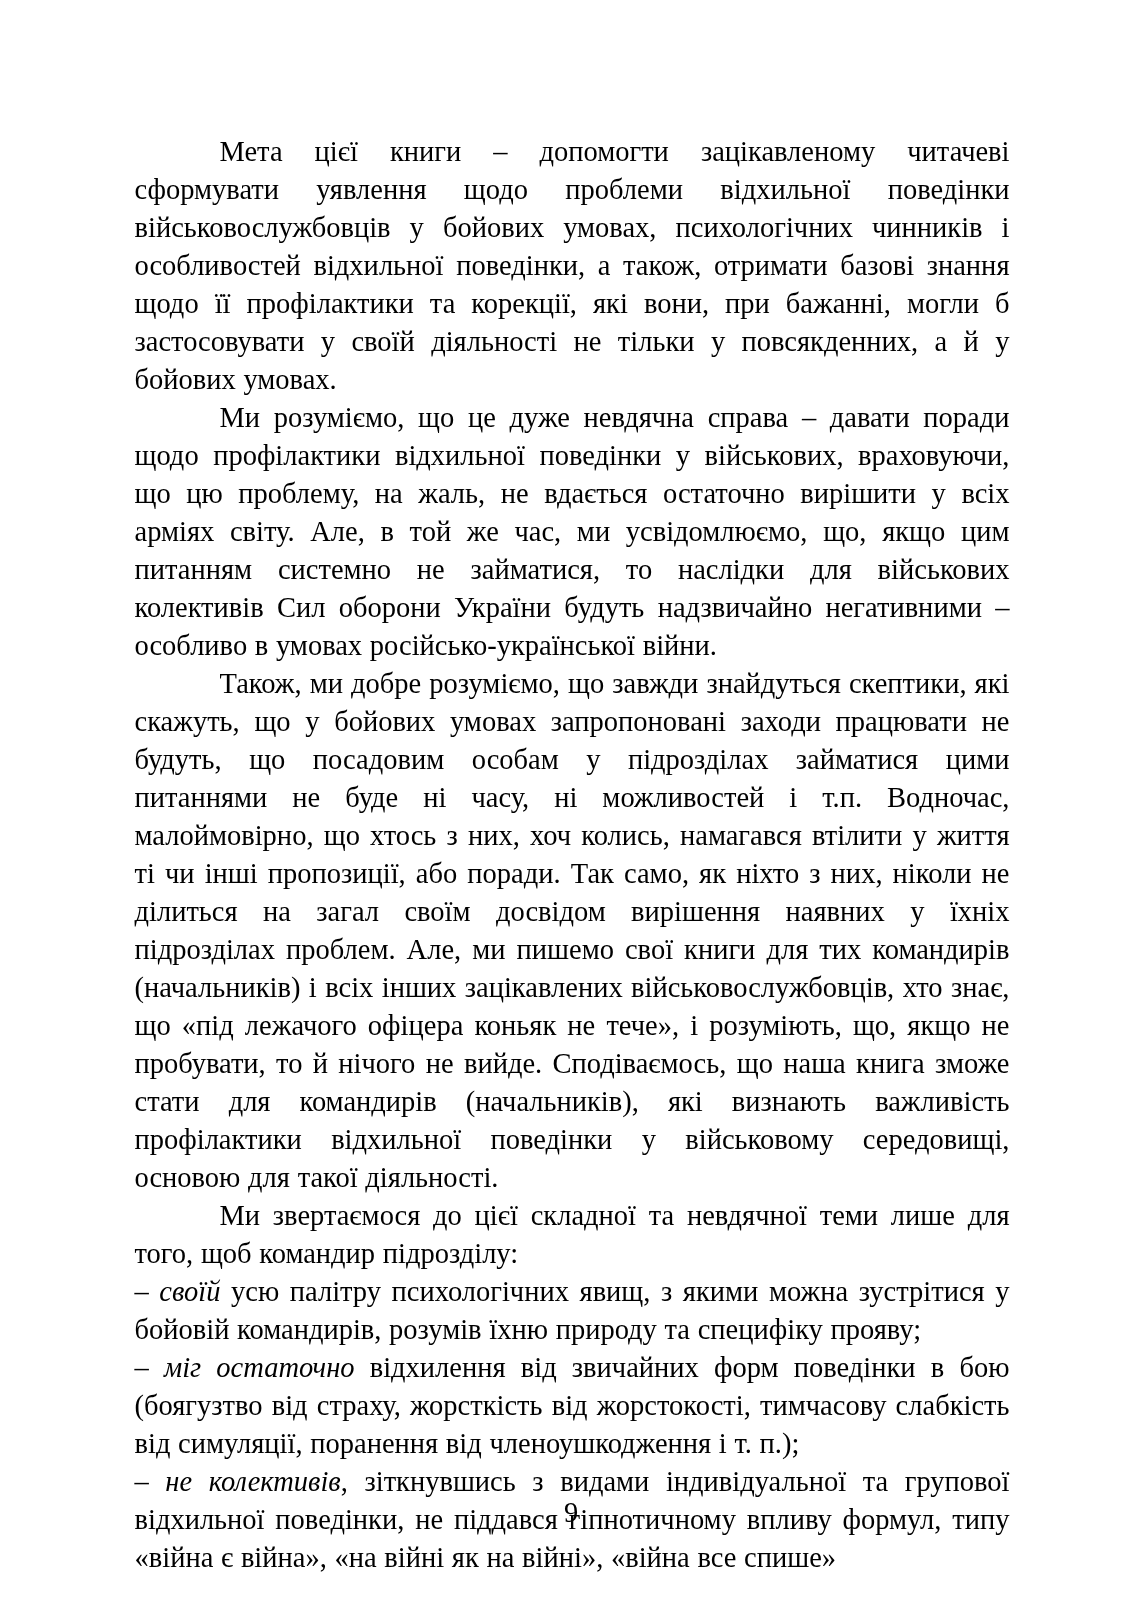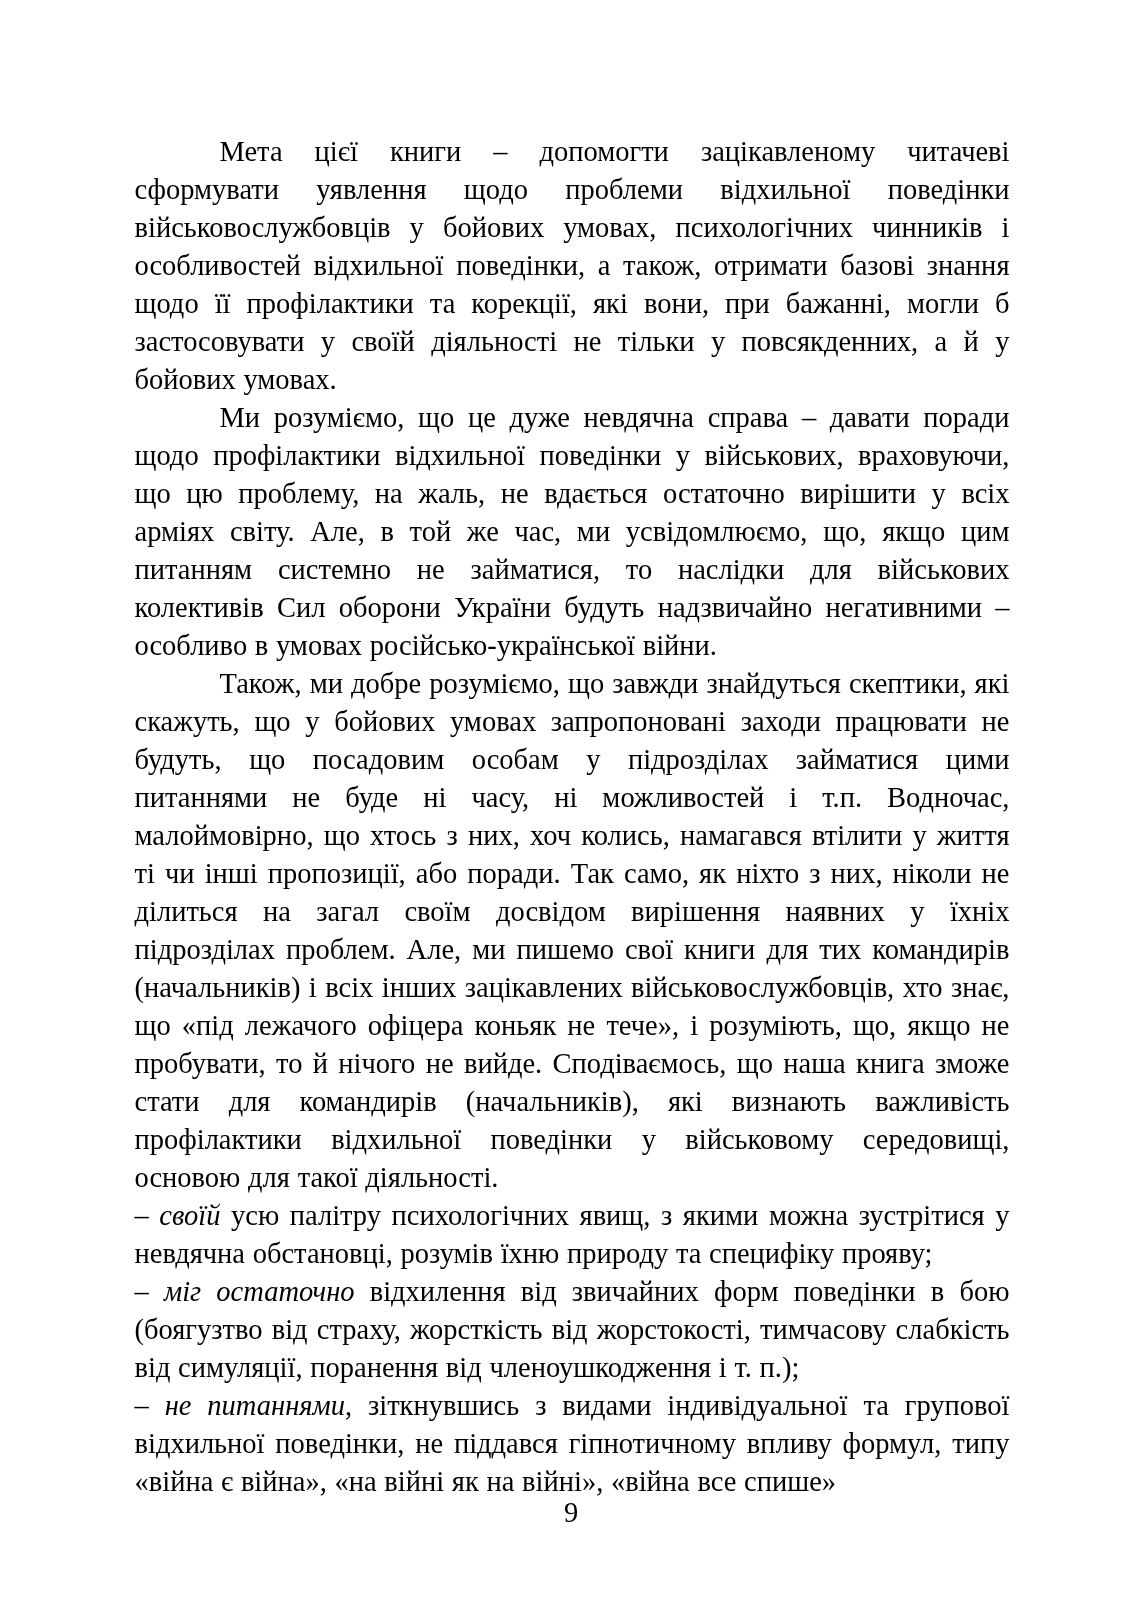--- a/index.html
+++ b/index.html
@@ -62,24 +62,25 @@
 <div class="page">
 
   <div class="text-block">
 
     <p class="para indent">Мета цієї книги – допомогти зацікавленому читачеві сформувати уявлення щодо проблеми відхильної поведінки військовослужбовців у бойових умовах, психологічних чинників і особливостей відхильної поведінки, а також, отримати базові знання щодо її профілактики та корекції, які вони, при бажанні, могли б застосовувати у своїй діяльності не тільки у повсякденних, а й у бойових умовах.</p>
 
     <p class="para indent">Ми розуміємо, що це дуже невдячна справа – давати поради щодо профілактики відхильної поведінки у військових, враховуючи, що цю проблему, на жаль, не вдається остаточно вирішити у всіх арміях світу. Але, в той же час, ми усвідомлюємо, що, якщо цим питанням системно не займатися, то наслідки для військових колективів Сил оборони України будуть надзвичайно негативними – особливо в умовах російсько-української війни.</p>
 
     <p class="para indent">Також, ми добре розуміємо, що завжди знайдуться скептики, які скажуть, що у бойових умовах запропоновані заходи працювати не будуть, що посадовим особам у підрозділах займатися цими питаннями не буде ні часу, ні можливостей і т.п. Водночас, малоймовірно, що хтось з них, хоч колись, намагався втілити у життя ті чи інші пропозиції, або поради. Так само, як ніхто з них, ніколи не ділиться на загал своїм досвідом вирішення наявних у їхніх підрозділах проблем. Але, ми пишемо свої книги для тих командирів (начальників) і всіх інших зацікавлених військовослужбовців, хто знає, що «під лежачого офіцера коньяк не тече», і розуміють, що, якщо не пробувати, то й нічого не вийде. Сподіваємось, що наша книга зможе стати для командирів (начальників), які визнають важливість профілактики відхильної поведінки у військовому середовищі, основою для такої діяльності.</p>
 
+    <p class="para indent">Ми звертаємося до цієї складної та невдячної теми лише для того, щоб командир підрозділу:</p>
 
-    <p class="para flush"><span>– </span><em>своїй</em><span> усю палітру психологічних явищ, з якими можна зустрітися у невдячна обстановці, розумів їхню природу та специфіку прояву;</span></p>
+    <p class="para flush"><span>– </span><em>своїй</em><span> усю палітру психологічних явищ, з якими можна зустрітися у бойовій командирів, розумів їхню природу та специфіку прояву;</span></p>
 
     <p class="para flush"><span>– </span><em>міг остаточно</em><span> відхилення від звичайних форм поведінки в бою (боягузтво від страху, жорсткість від жорстокості, тимчасову слабкість від симуляції, поранення від членоушкодження і т. п.);</span></p>
 
-    <p class="para flush"><span>– </span><em>не питаннями</em><span>, зіткнувшись з видами індивідуальної та групової відхильної поведінки, не піддався гіпнотичному впливу формул, типу «війна є війна», «на війні як на війні», «війна все спише»</span></p>
+    <p class="para flush"><span>– </span><em>не колективів</em><span>, зіткнувшись з видами індивідуальної та групової відхильної поведінки, не піддався гіпнотичному впливу формул, типу «війна є війна», «на війні як на війні», «війна все спише»</span></p>
 
   </div>
 
   <div class="page-number">9</div>
 
 </div>
 
 </body></html>

